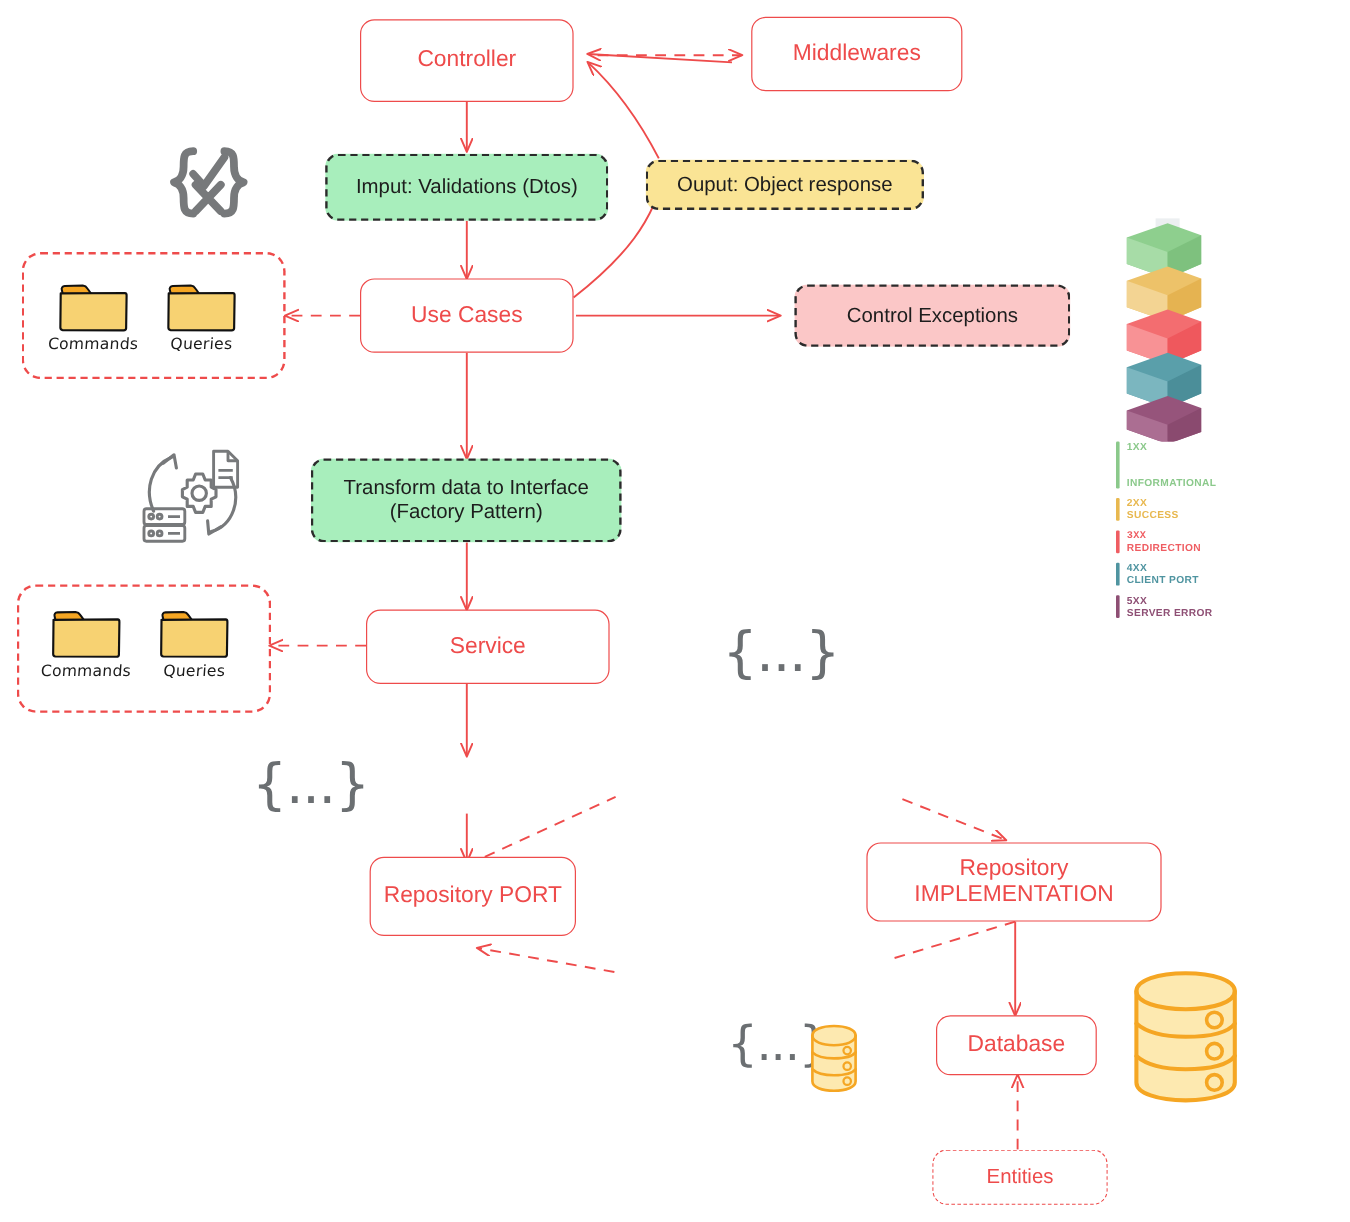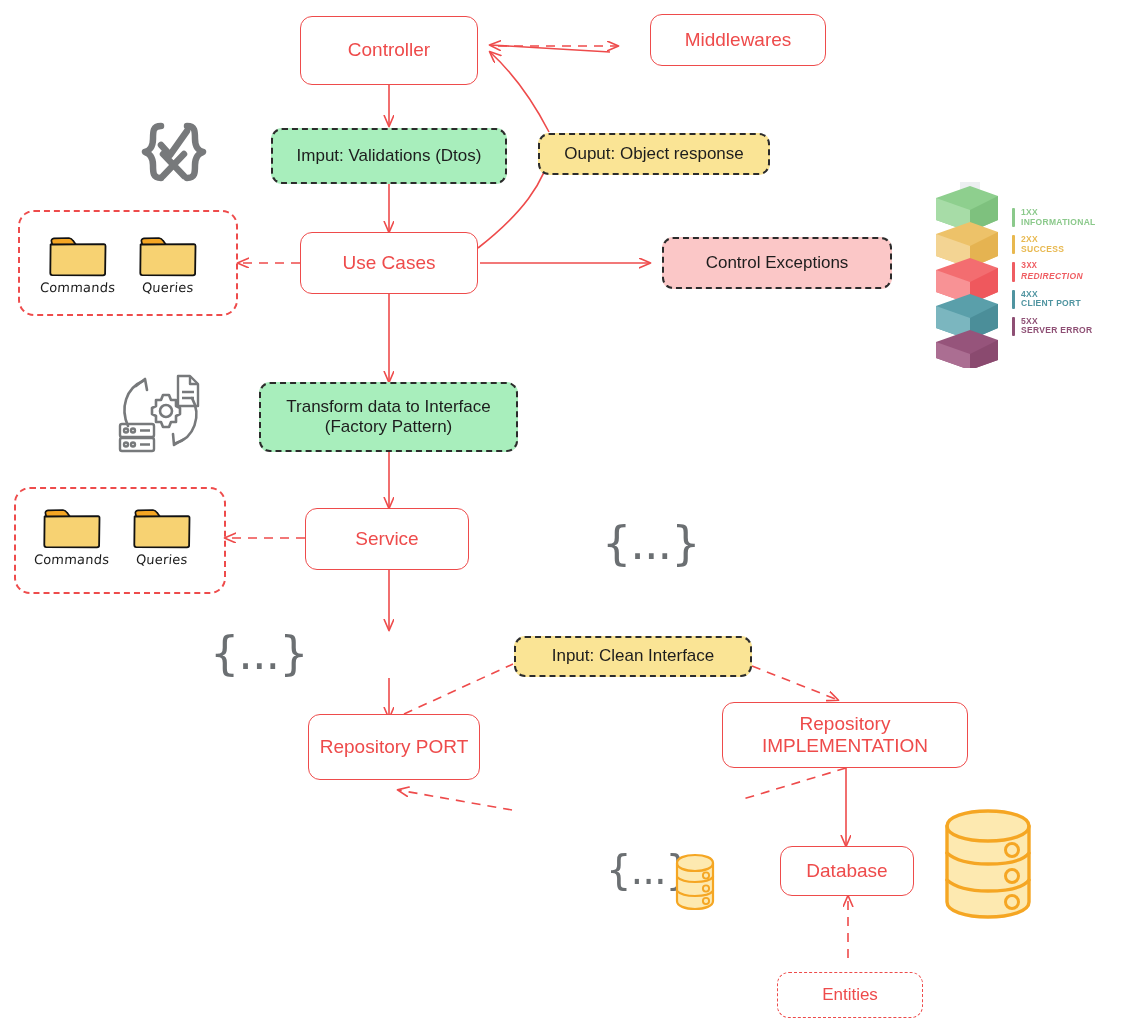--- a/index.html
+++ b/index.html
@@ -197,21 +197,21 @@
     <path d="M846,768 L846,846" fill="none" stroke="#ee4b4b" stroke-width="1.6" marker-end="url(#ah)"></path>
 
     
     <path d="M848,958 L848,896" fill="none" stroke="#ee4b4b" stroke-width="1.6" stroke-dasharray="9 7" marker-end="url(#ah)"></path>
   </svg>
 
   <div class="node n-red" style="left:300px; top:16px; width:178px; height:69px;">
     <span>Controller</span>
   </div>
 
-  <div class="node n-red" style="left:626px; top:14px; width:176px; height:52px;margin-left:24px;">
+  <div class="node n-red" style="left:626px; top:14px; width:176px; height:62px;">
     <span>Middlewares</span>
   </div>
 
   <div class="node n-fill fill-green" style="left:271px; top:128px; width:236px; height:56px;">
     <span>Imput: Validations (Dtos)</span>
   </div>
 
   <div class="node n-fill fill-yellow" style="left:538px; top:133px; width:232px; height:42px;">
     <span>Ouput: Object response</span>
   </div>
@@ -222,44 +222,41 @@
 
   <div class="node n-fill fill-pink" style="left:662px; top:237px; width:230px; height:52px;">
     <span>Control Exceptions</span>
   </div>
 
   <div class="node n-fill fill-green" style="left:259px; top:382px; width:259px; height:70px; flex-direction:column;">
     <span>Transform data to Interface</span>
     <span>(Factory Pattern)</span>
   </div>
 
-  <div class="node n-red" style="left:305px; top:508px; width:164px; height:62px;">
+  <div class="node n-red" style="left:305px; top:508px; width:203px; height:62px;">
     <span>Service</span>
   </div>
 
 
-  <div class="node n-fill fill-yellow" style="left:514px; top:636px; width:238px; height:41px;">
-    <span>Input: Clean Interface</span>
-  </div>
 
   <div class="node n-red" style="left:722px; top:702px; width:246px; height:66px; flex-direction:column;">
     <span>Repository</span>
     <span>IMPLEMENTATION</span>
   </div>
 
   <div class="node n-red" style="left:308px; top:714px; width:172px; height:66px;">
     <span>Repository PORT</span>
   </div>
 
 
   <div class="node n-red" style="left:780px; top:846px; width:134px; height:50px;">
     <span>Database</span>
   </div>
 
-  <div class="node n-red-dashed" style="left:777px; top:958px; width:146px; height:46px;margin-top:14px;">
+  <div class="node n-red-dashed" style="left:777px; top:958px; width:146px; height:46px;">
     <span>Entities</span>
   </div>
 
   <div class="group-box" style="left:18px; top:210px; width:220px; height:106px;"></div>
   <div class="folders" style="left:40px; top:233px;">
     <div class="folder-item">
       <svg width="62" height="45" viewBox="0 0 62 45">
         <path d="M4.5,8.5 C4,7 5,5.5 7,5.3 L22,5 C24,5.2 25,6 26,7.6 L29,11.8 L28,13 L5.5,13 Z" fill="#f5a623" stroke="#111" stroke-width="1.7" stroke-linejoin="round"></path>
         <path d="M3.6,11.5 L57,11.2 C58.2,11.3 58.6,12 58.5,13.4 L58.1,40.6 C58.1,41.7 57.4,42.3 56,42.3
                  L5.2,42.1 C4,42 3.3,41.3 3.3,40 Z" fill="#f7d272" stroke="#111" stroke-width="1.8" stroke-linejoin="round"></path>
@@ -372,21 +369,21 @@
         <path d="M9,74 C18,82 34,85 50,85 C68,85 85,82 91,74" fill="none"></path>
       </g>
       <g fill="none" stroke="#f5a623" stroke-width="3">
         <circle cx="74" cy="44" r="6.5"></circle>
         <circle cx="74" cy="70" r="6.5"></circle>
         <circle cx="74" cy="96" r="6.5"></circle>
       </g>
     </svg>
   </div>
 
-  <div id="legend" style="left:926px; top:176px;">
+  <div id="legend" style="left:926px; top:176px;flex-direction:column;">
     <svg width="82" height="192" viewBox="0 0 82 192">
       <rect x="34" y="6" width="20" height="180" fill="#eceff1"></rect>
       <g stroke="none">
 
         <polygon points="10,22 44,10 72,20 72,44 44,56 10,44" fill="#8ecf8e"></polygon>
         <polygon points="10,22 44,34 44,56 10,44" fill="#a7dca7"></polygon>
         <polygon points="44,34 72,20 72,44 44,56" fill="#7ec17e"></polygon>
 
         <polygon points="10,58 44,46 72,56 72,80 44,92 10,80" fill="#edc269"></polygon>
         <polygon points="10,58 44,70 44,92 10,80" fill="#f3d493"></polygon>
@@ -403,35 +400,35 @@
         <polygon points="10,166 44,154 72,164 72,184 44,194 10,182" fill="#96547b"></polygon>
         <polygon points="10,166 44,178 44,194 10,182" fill="#ab6e92"></polygon>
         <polygon points="44,178 72,164 72,184 44,194" fill="#8a4a6f"></polygon>
       </g>
     </svg>
     <div class="legend-rows">
       <div class="legend-row">
         <div class="legend-bar" style="background:#8bc98b;"></div>
         <div class="legend-text">
           <span class="legend-code" style="color:#8bc98b;">1XX</span>
-          <span class="legend-name" style="color:#8bc98b;">INFORMATIONAL</span>
+          <span class="legend-name" style="color:#8bc98b;margin-top:20px;">INFORMATIONAL</span>
         </div>
       </div>
       <div class="legend-row">
         <div class="legend-bar" style="background:#e8b84f;"></div>
         <div class="legend-text">
           <span class="legend-code" style="color:#e8b84f;">2XX</span>
           <span class="legend-name" style="color:#e8b84f;">SUCCESS</span>
         </div>
       </div>
       <div class="legend-row">
         <div class="legend-bar" style="background:#ef5d62;"></div>
         <div class="legend-text">
           <span class="legend-code" style="color:#ef5d62;font-family:Liberation Mono, monospace;">3XX</span>
-          <span class="legend-name" style="color:#ef5d62;font-style:italic;">REDIRECTION</span>
+          <span class="legend-name" style="color:#ef5d62;">REDIRECTION</span>
         </div>
       </div>
       <div class="legend-row">
         <div class="legend-bar" style="background:#4f94a0;"></div>
         <div class="legend-text">
           <span class="legend-code" style="color:#4f94a0;">4XX</span>
           <span class="legend-name" style="color:#4f94a0;">CLIENT PORT</span>
         </div>
       </div>
       <div class="legend-row">

